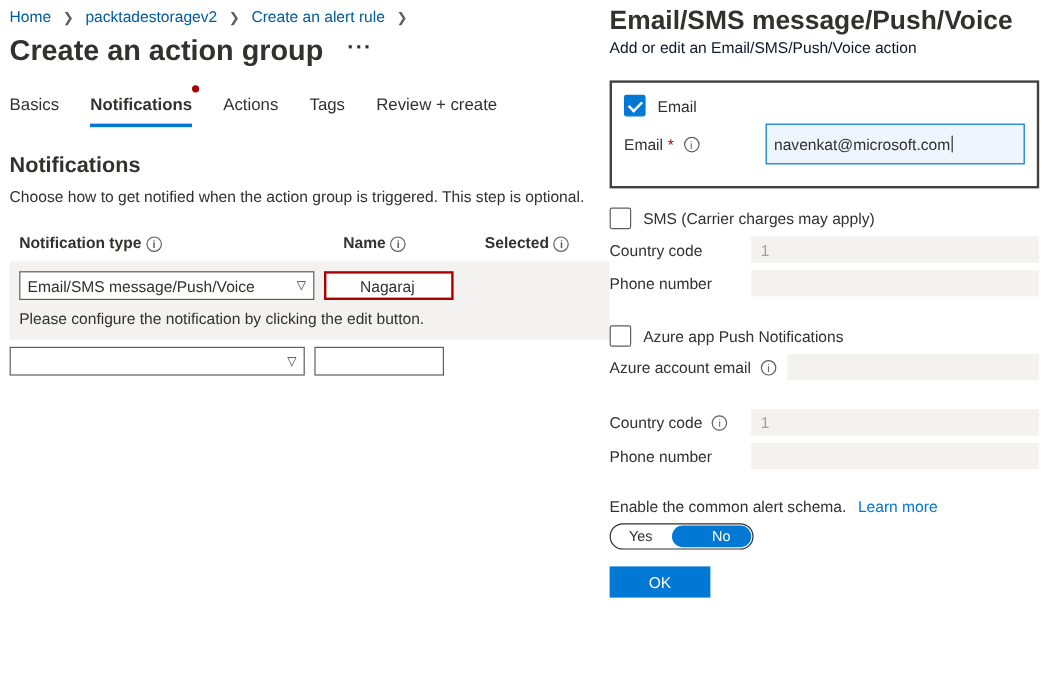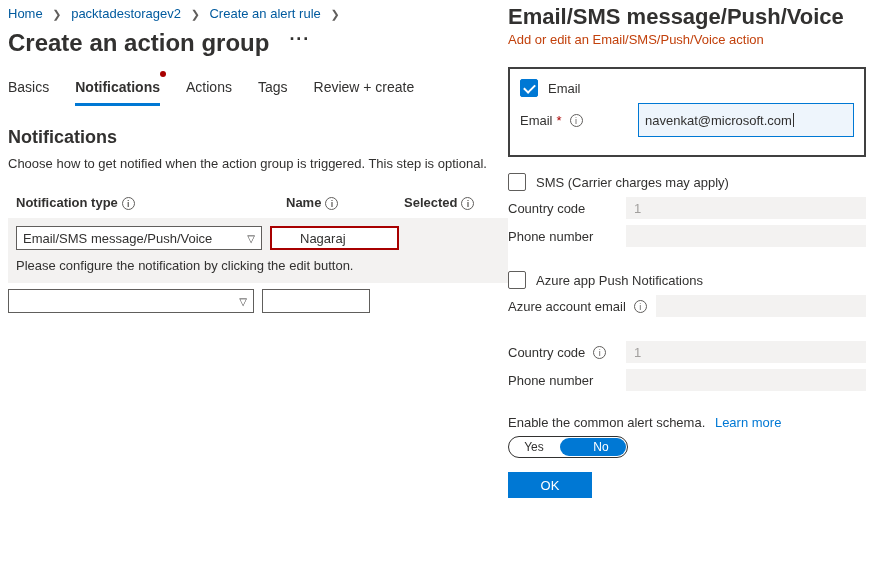--- a/index.html
+++ b/index.html
@@ -42,31 +42,31 @@
   .info-icon { display: inline-block; width: 13px; height: 13px; border: 1px solid #605e5c; border-radius: 50%; font-size: 9px; line-height: 12px; text-align: center; color: #605e5c; margin-left: 4px; vertical-align: 0px; }
 
   .row-area { background: #f3f2f1; padding: 8px 8px 10px 8px; }
   .notif-row { display: flex; gap: 8px; align-items: center; }
   .select-box, .text-box {
     height: 24px; border: 1px solid #605e5c; background: #fff; font-size: 13px;
     padding: 2px 6px; display: flex; align-items: center; justify-content: space-between;
   }
   .text-box { border: 2px solid #a80000; }
   .select-box { width: 246px; }
-  .text-box   { width: 129px; padding-left: 28px; }
+  .text-box   { width: 108px; padding-left: 28px; }
   .chev-down { font-size: 10px; color: #323130; }
   .config-msg { margin-top: 8px; font-size: 13px; }
   .row2 { display: flex; gap: 8px; margin-top: 6px; }
   .row2 .select-box, .row2 .text-box2 { height: 24px; border: 1px solid #605e5c; background: #fff; }
   .row2 .select-box { width: 246px; }
   .row2 .text-box2  { width: 108px; }
 
   
   .rp-title { font-size: 22px; font-weight: 600; margin: 0 0 2px 0; padding-top: 4px; }
-  .rp-sub   { font-size: 13px; color: #c2410c; margin-bottom: 20px; }
+  .rp-sub   { font-size: 13px; color: #0f172a; margin-bottom: 20px; }
 
   .highlight-box { border: 2px solid #404040; padding: 10px 10px 12px 10px; margin-bottom: 16px; margin-right: 4px; }
 
   .chk-row { display: flex; align-items: center; margin-bottom: 6px; }
   .chk { width: 18px; height: 18px; border: 1px solid #605e5c; border-radius: 2px; margin-right: 10px; display: flex; align-items: center; justify-content: center; }
   .chk.checked { background: #0078d4; border-color: #0078d4; }
   .chk.checked::after { content: ""; width: 5px; height: 9px; border: solid #fff; border-width: 0 2px 2px 0; transform: rotate(45deg); margin-top: -2px; }
 
   .field-row { display: flex; align-items: center; margin-bottom: 6px; gap: 8px; }
   .field-label { width: 110px; font-size: 13px; display: flex; align-items: center; gap: 4px; white-space: nowrap; }

